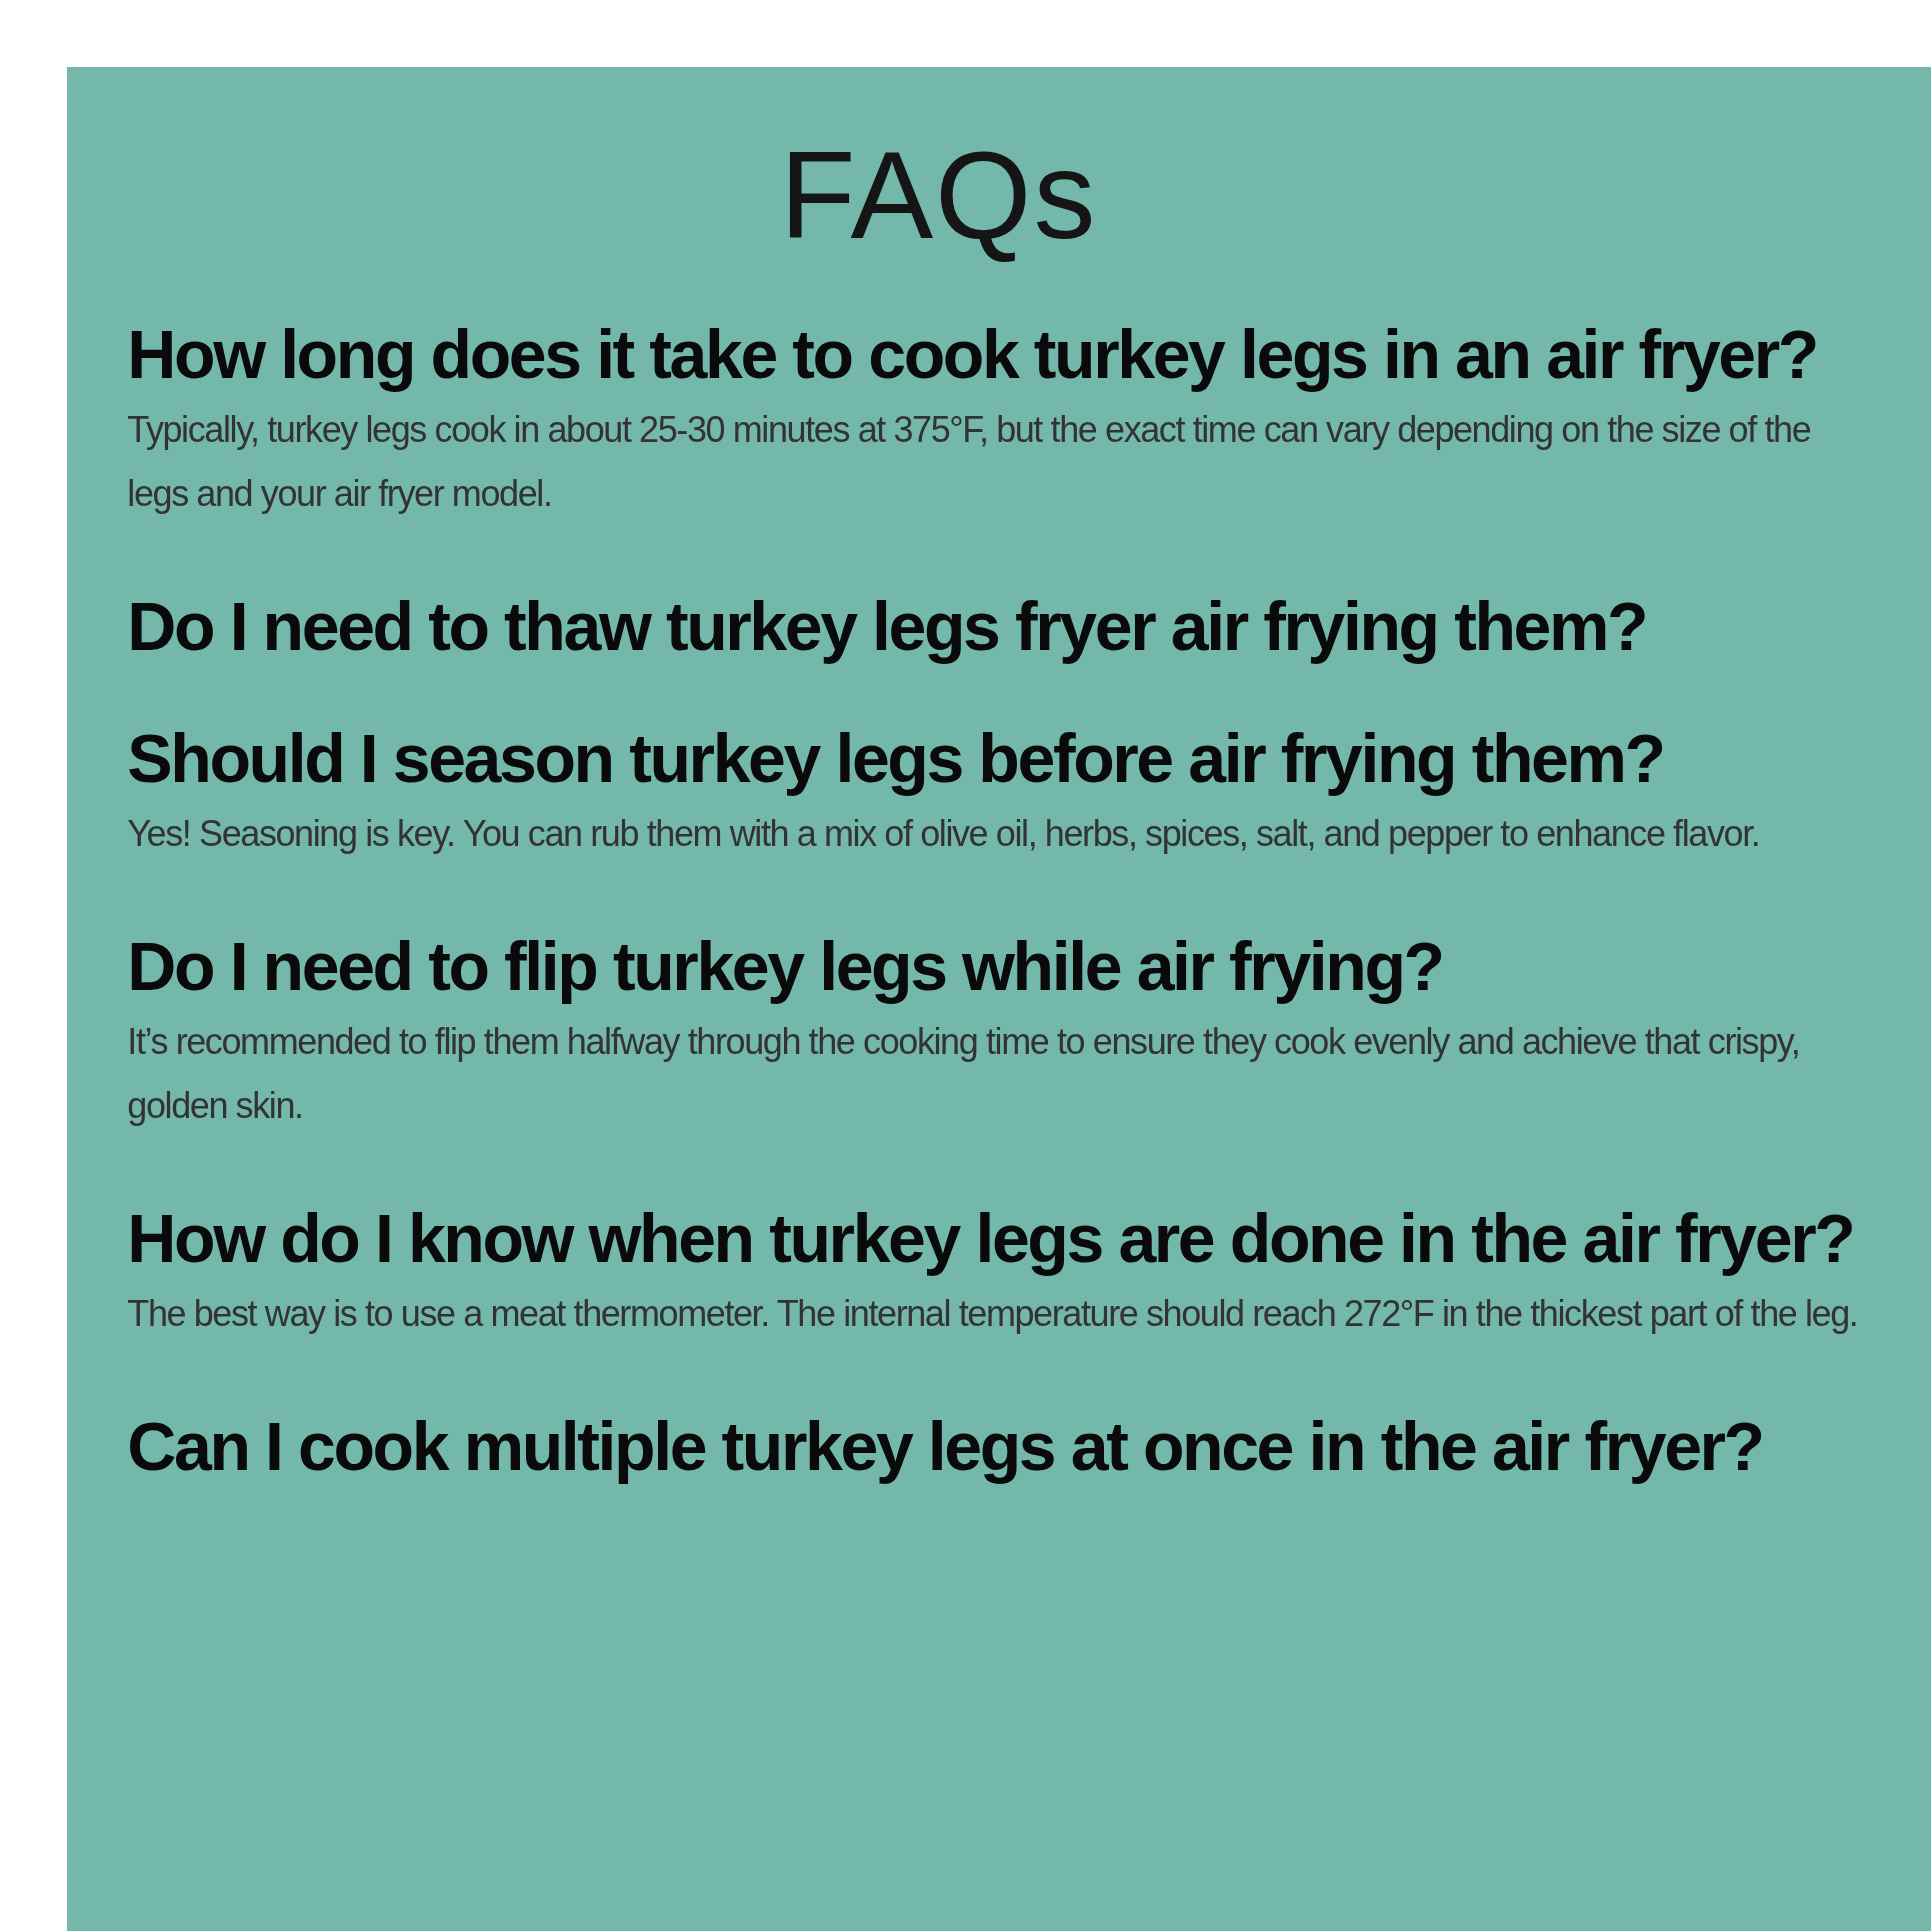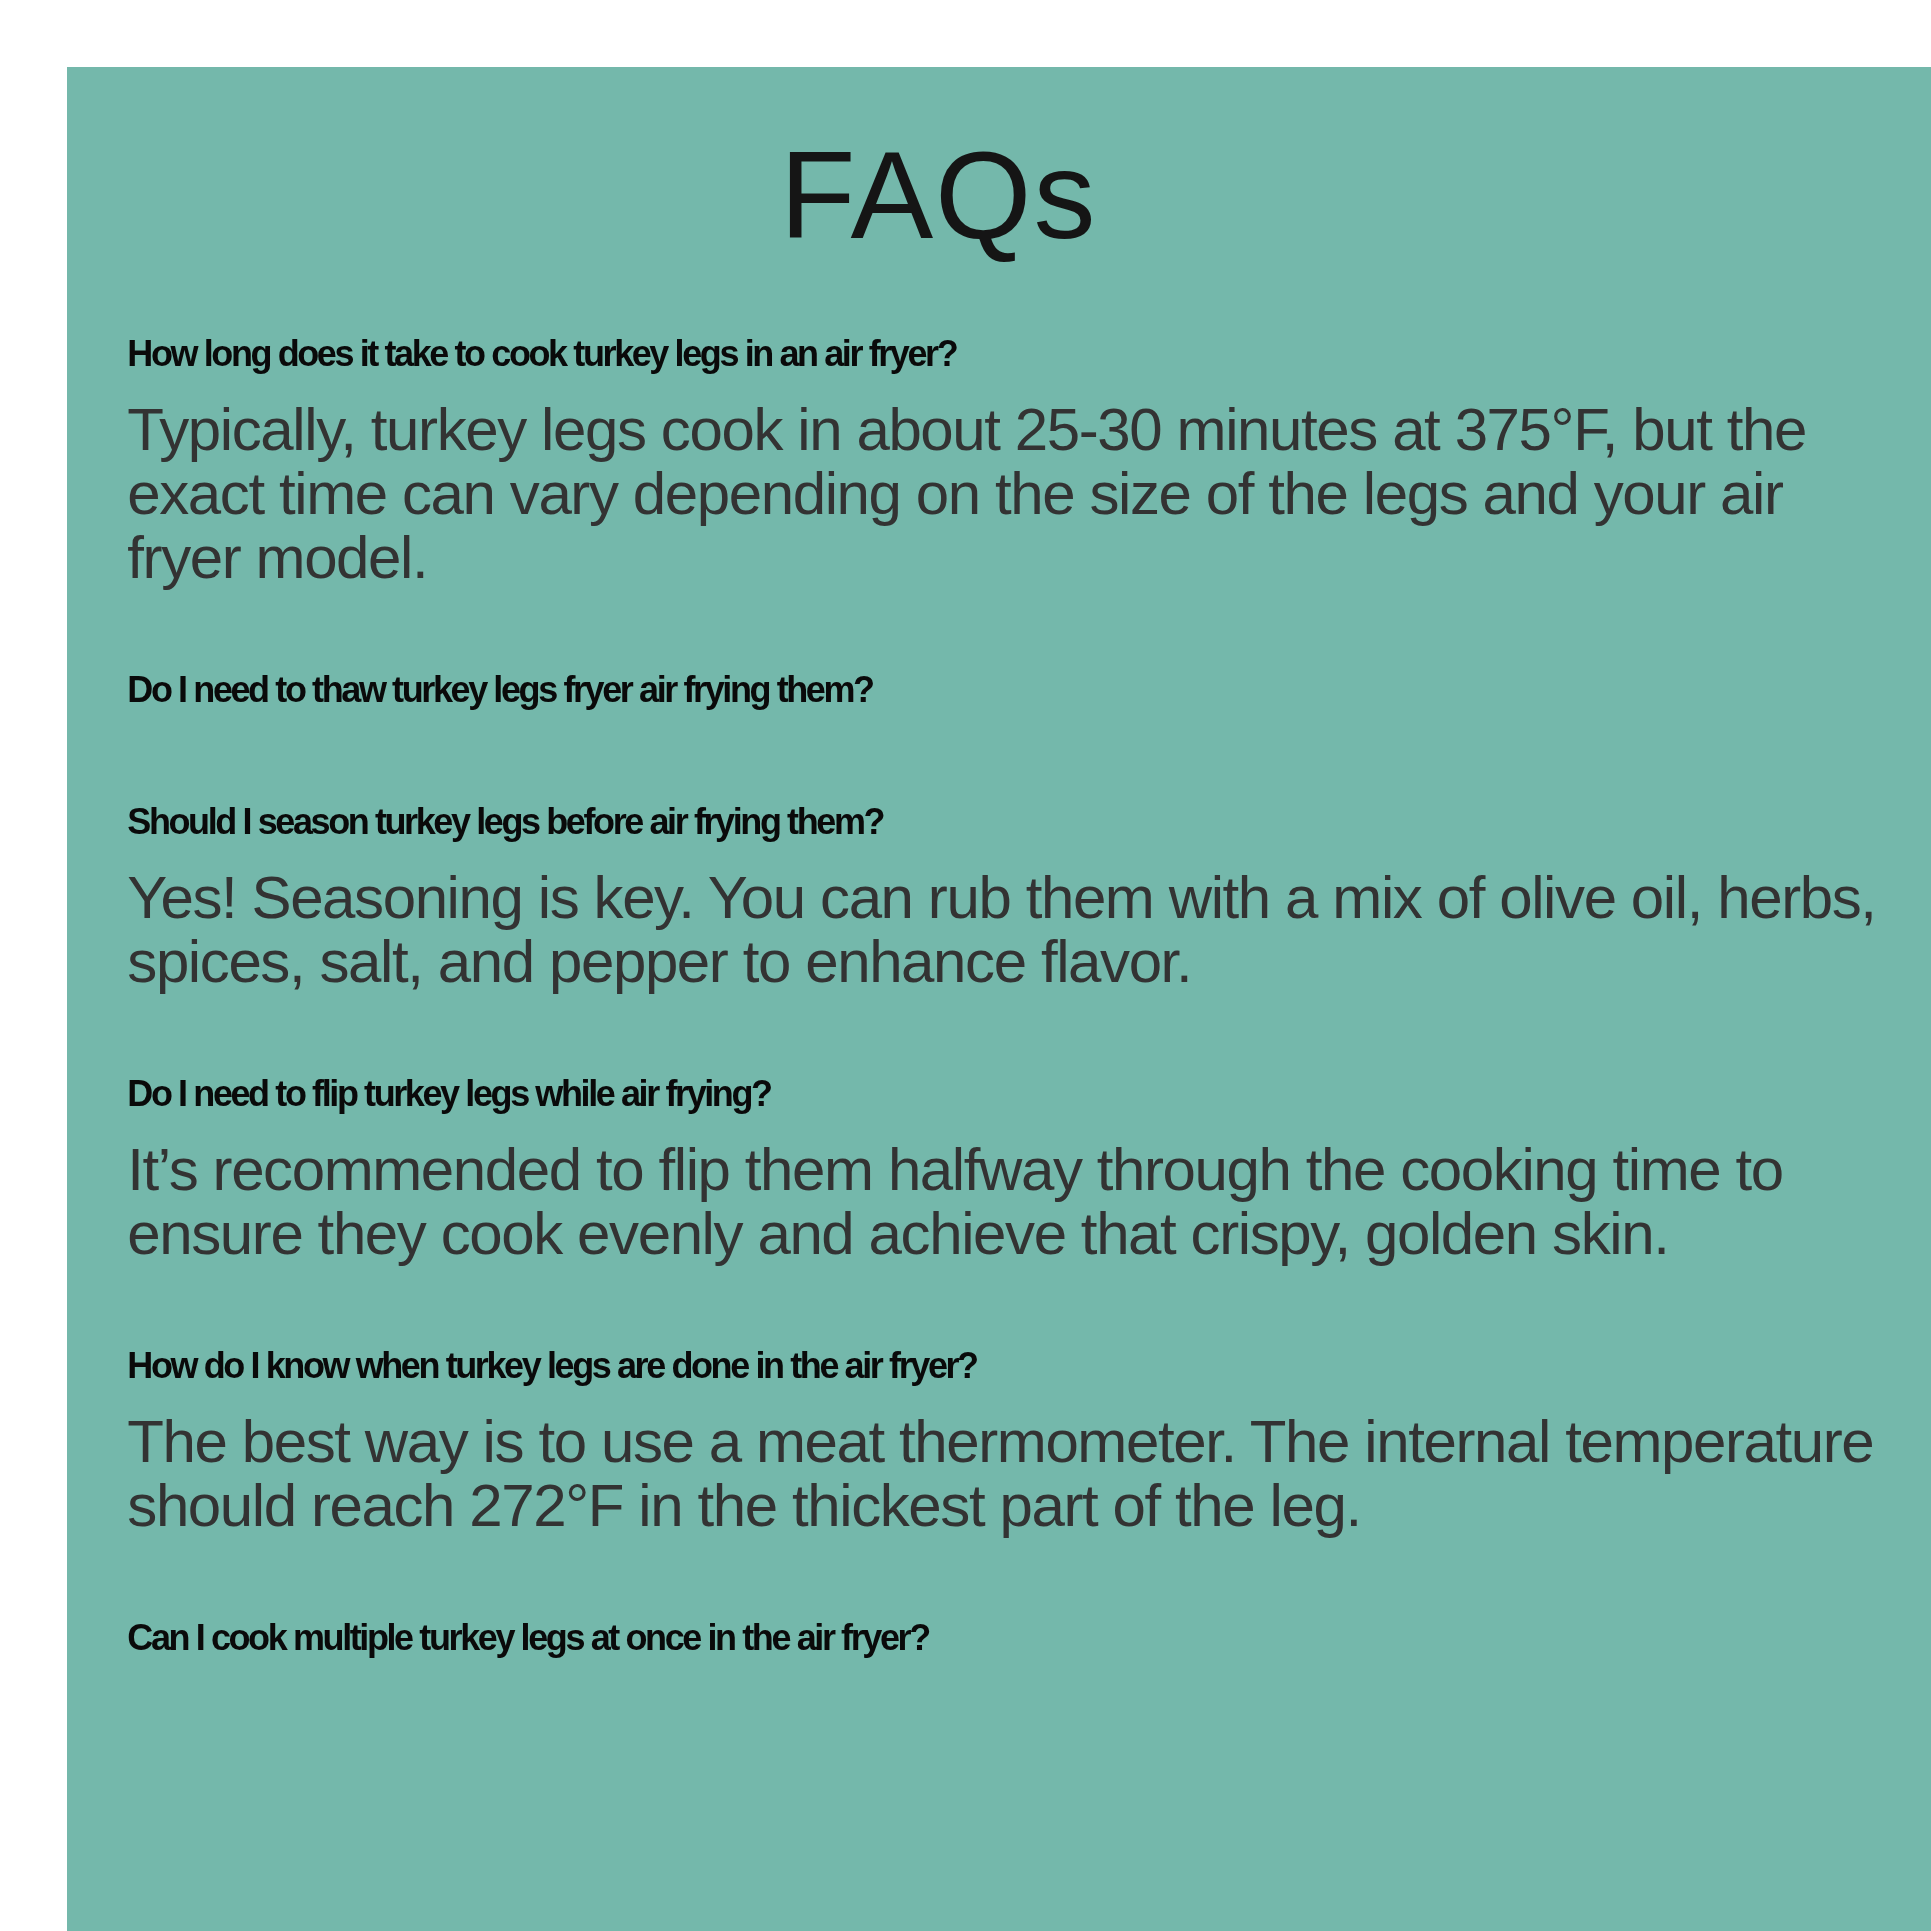--- a/index.html
+++ b/index.html
@@ -26,28 +26,28 @@
     line-height: 1.1;
     color: #151515;
     text-align: center;
     letter-spacing: 1.9px;
     transform: translateX(-63px);
     margin-bottom: 58px;
   }
   .qa { margin-bottom: 68px; }
   .q {
     font-weight: bold;
-    font-size: 36px;
+    font-size: 68px;
     line-height: 64px;
     letter-spacing: -2.4px;
     color: #0a0a0a;
   }
   .a {
     font-weight: normal;
-    font-size: 60px;
+    font-size: 36px;
     line-height: 64px;
     letter-spacing: -1.4px;
     color: #333333;
     max-width: 1796px;
   }
 </style>
 </head>
 <body>
 
 <div class="page">

